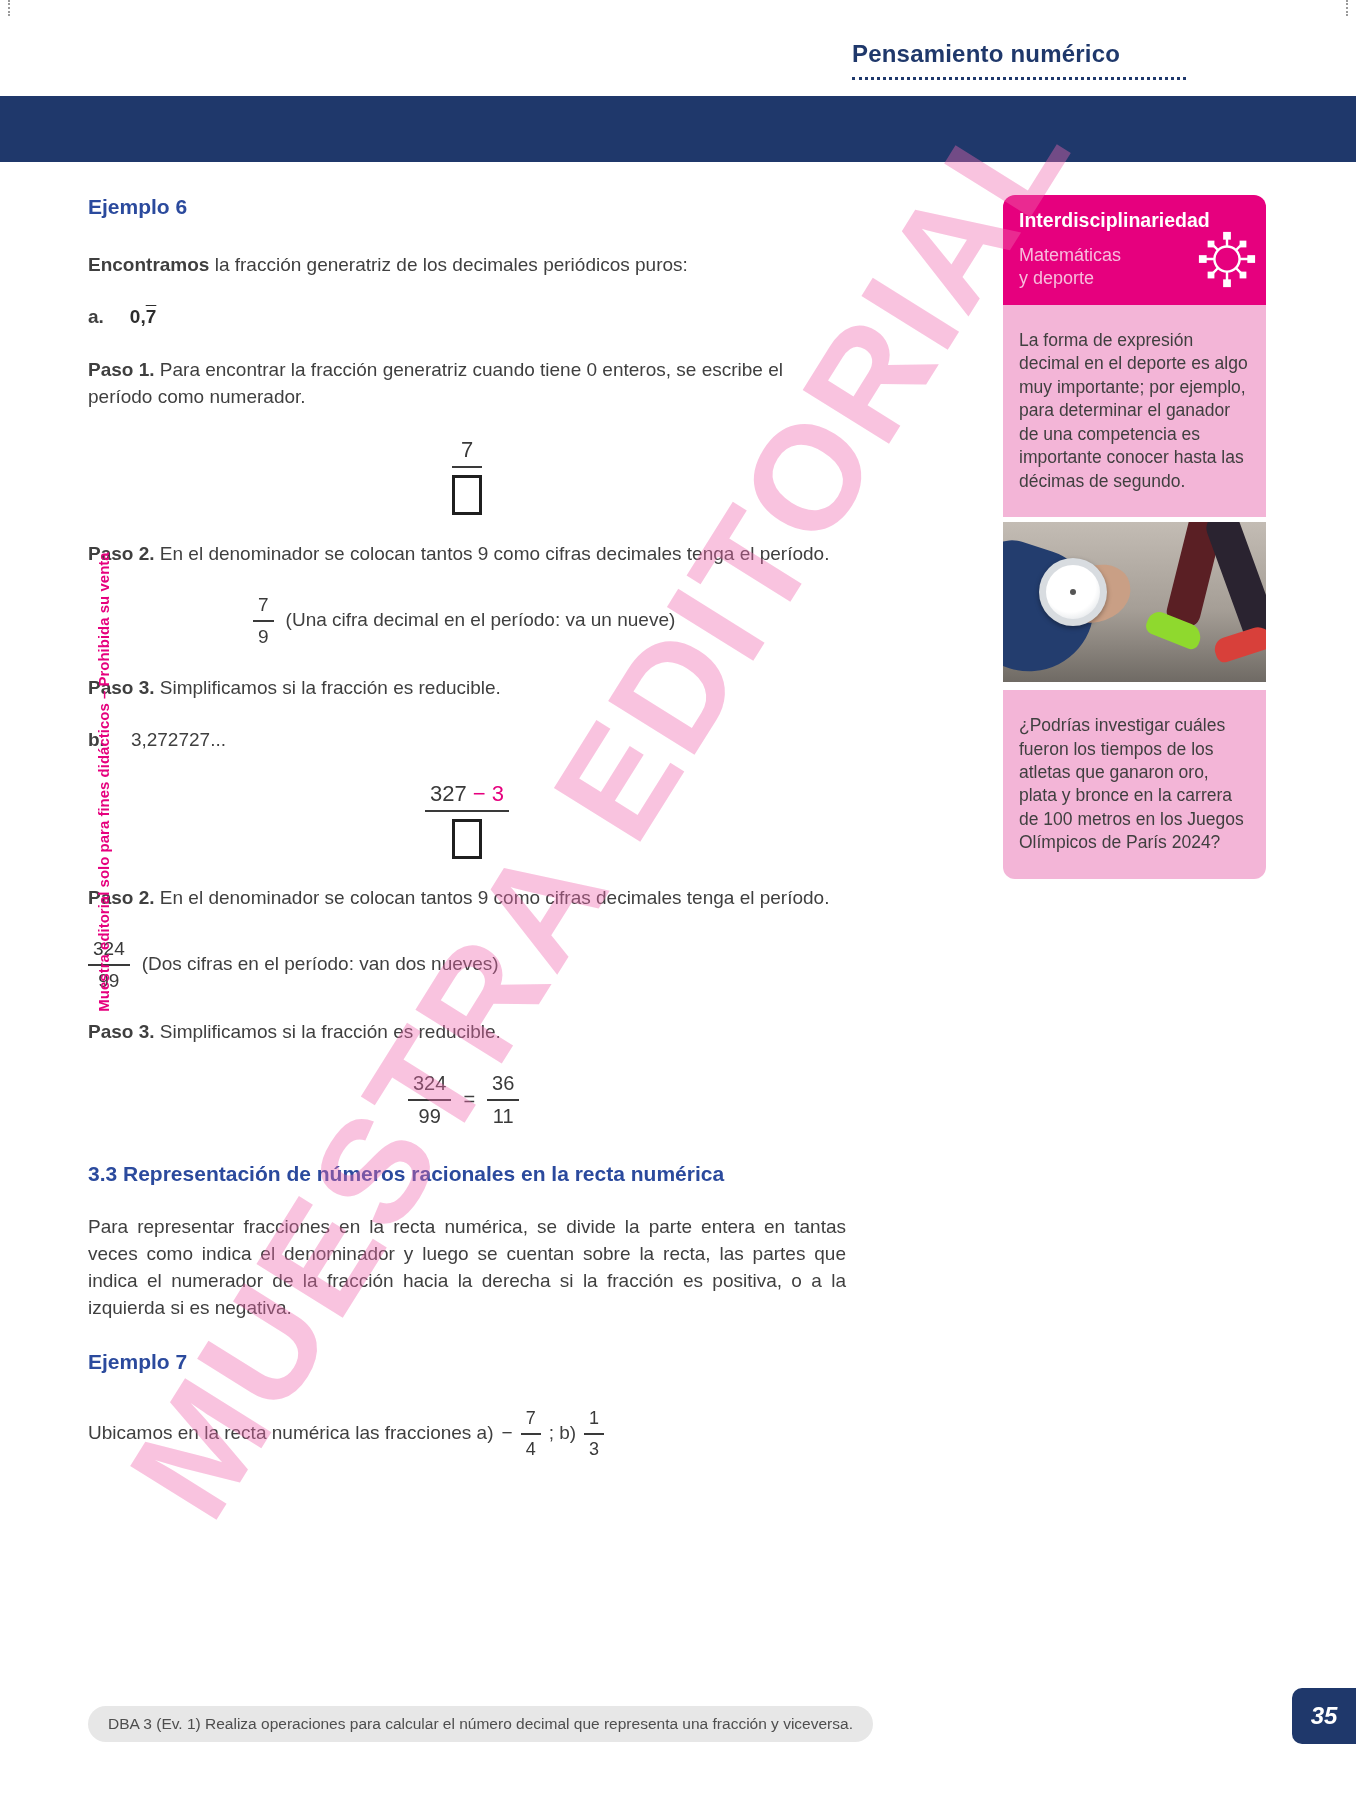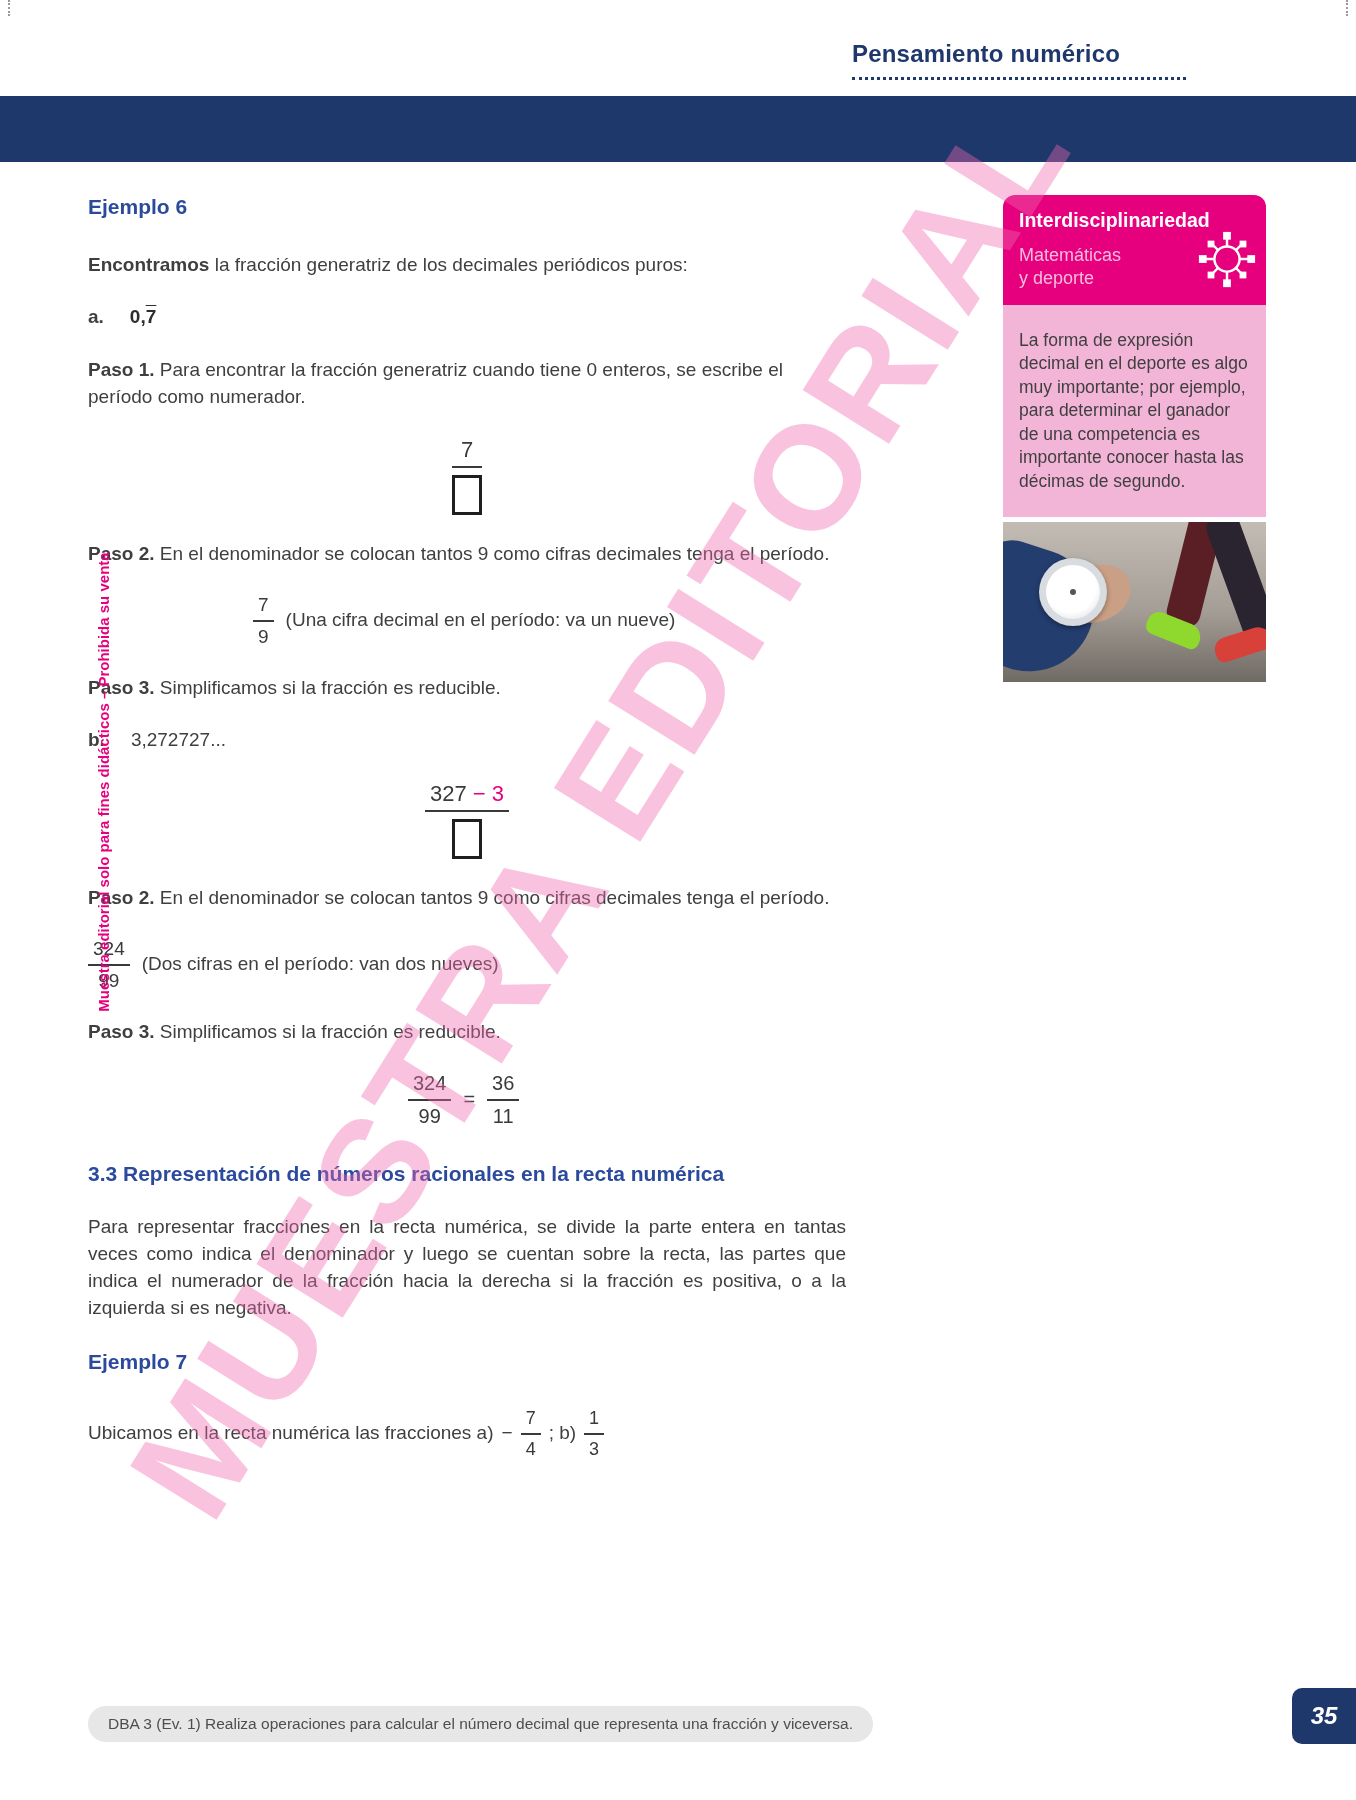--- a/index.html
+++ b/index.html
@@ -219,20 +219,21 @@
       <div class="ph-leg2"></div>
       <div class="ph-shoe-green"></div>
       <div class="ph-shoe-red"></div>
       <div class="ph-sleeve"></div>
       <div class="ph-hand"></div>
       <div class="ph-watch-ring"></div>
       <div class="ph-watch-face"></div>
       <div class="ph-watch-dot"></div>
     </div>
 
+    <div class="pink-box pink-box-question">¿Podrías investigar cuáles fueron los tiempos de los atletas que ganaron oro, plata y bronce en la carrera de 100 metros en los Juegos Olímpicos de París 2024?</div>
 
   </div>
 
   <div class="footer-pill">DBA 3 (Ev. 1) Realiza operaciones para calcular el número decimal que representa una fracción y viceversa.</div>
 
   <div class="page-num">35</div>
 
   <div class="wm-diag">MUESTRA EDITORIAL</div>
   <div class="wm-vert">Muestra editorial solo para fines didácticos – Prohibida su venta</div>
 

